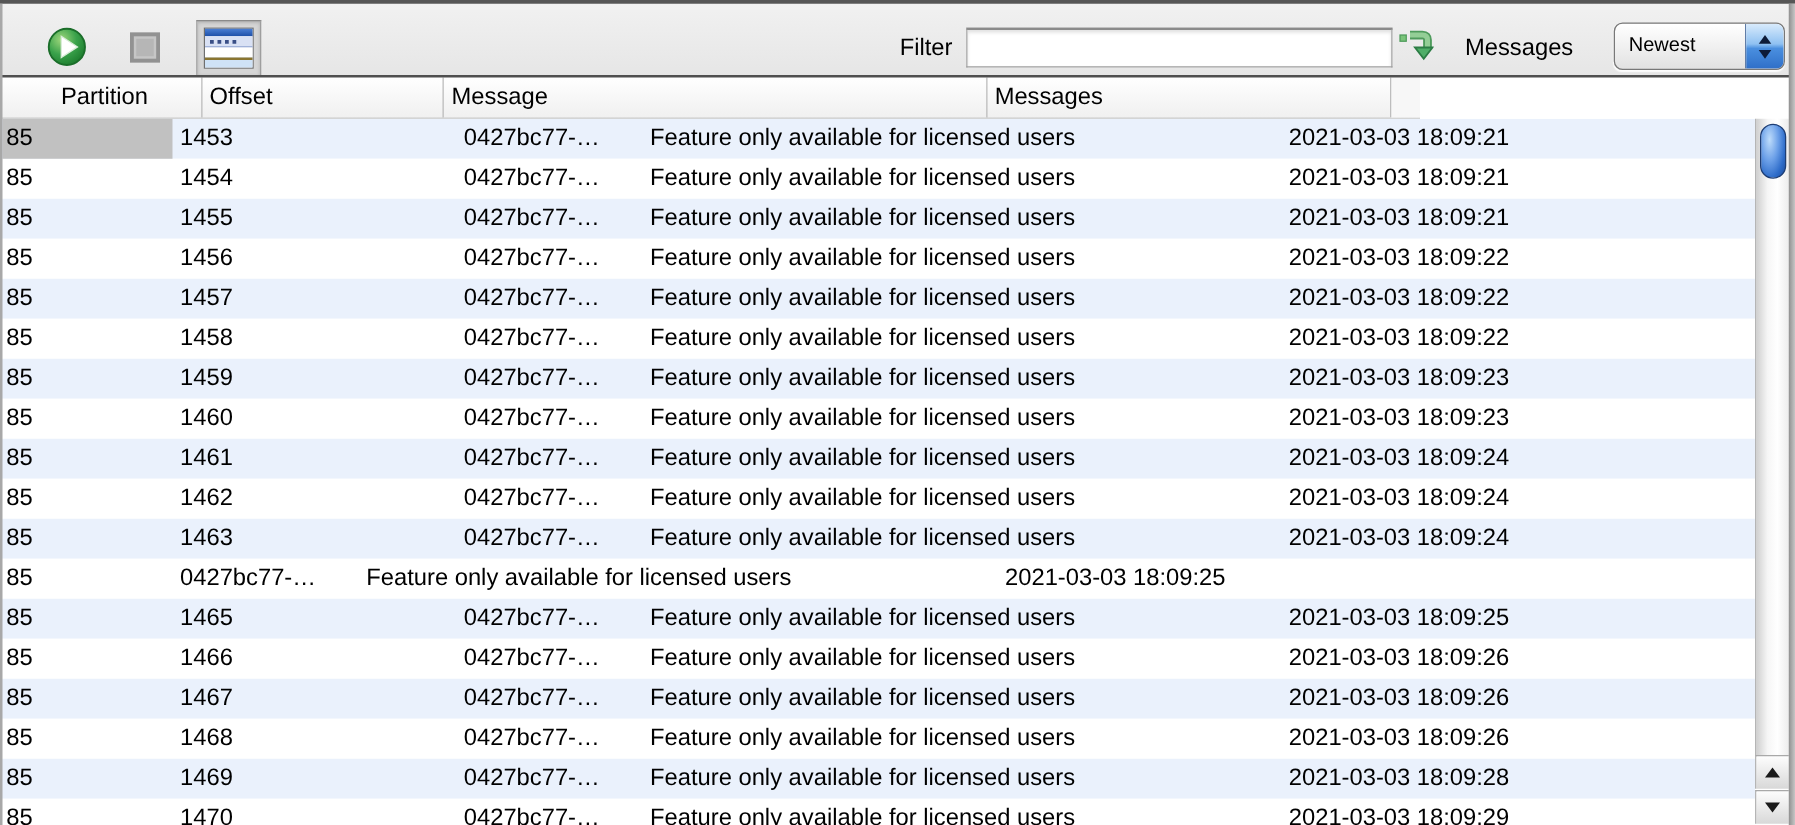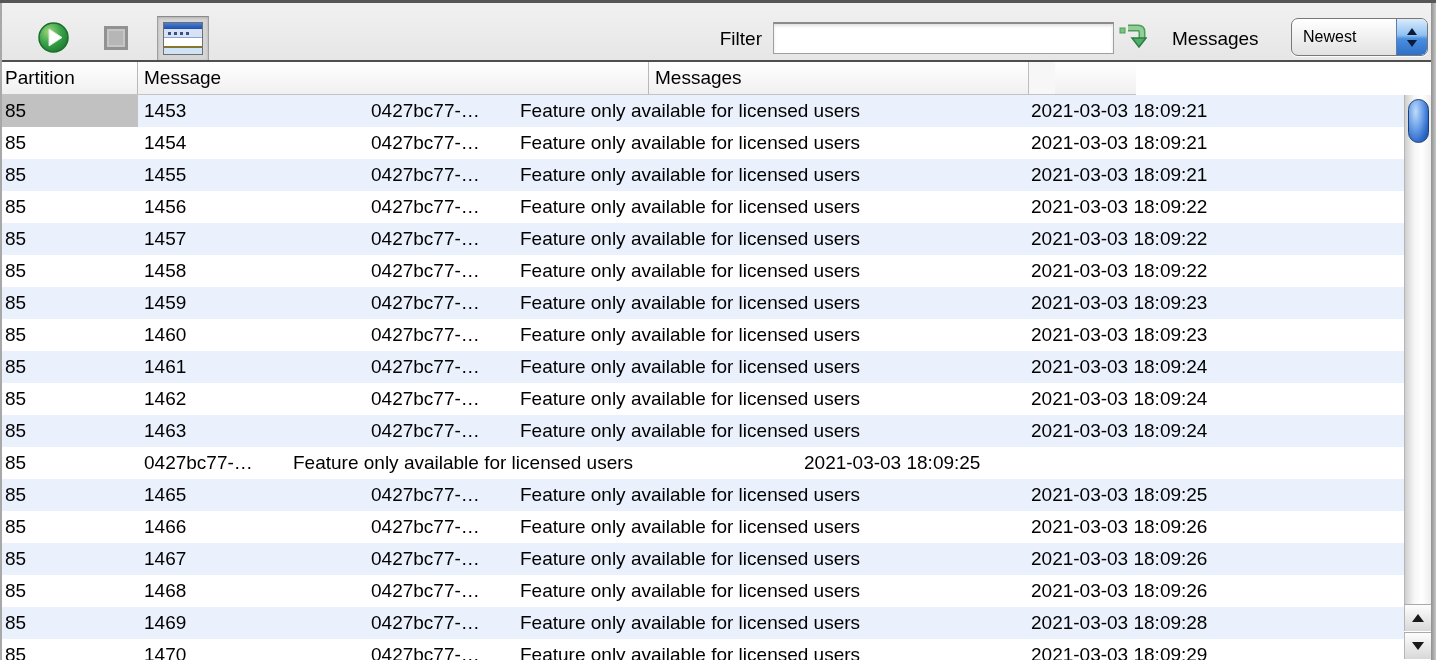--- a/index.html
+++ b/index.html
@@ -56,21 +56,21 @@
                background:linear-gradient(#d9ebfc 0%, #8fc1f2 45%, #4a8fdf 55%, #2f6fc8 100%);
                display:flex; flex-direction:column; align-items:center; justify-content:center; gap:5px; }
   .tri-up   { width:0; height:0; border-left:5px solid transparent; border-right:5px solid transparent;
               border-bottom:7px solid #0d1b38; }
   .tri-down { width:0; height:0; border-left:5px solid transparent; border-right:5px solid transparent;
               border-top:7px solid #0d1b38; }
 
   
   .thead { position:absolute; left:0; top:62px; width:1136px; height:33px;
            background:linear-gradient(#ffffff,#f0f0f0); border-bottom:1px solid #c3c3c3;
-           display:flex; font-size:19px; }
+           display:flex; font-size:19px;padding-left:44px; }
   .th { line-height:32px; border-right:1px solid #b9b9b9; padding-left:6px; overflow:hidden; white-space:nowrap; }
   .tbody { position:absolute; left:0; top:95px; width:1404px; height:565px; overflow:hidden; }
   .tr { display:flex; width:1404px; height:32px; background:#ffffff;align-items:flex-end; }
   .tr.alt { background:#eaf1fc; }
   .td { font-size:19px; line-height:32px; padding-left:6px; overflow:hidden; white-space:nowrap; }
   .td.selected { background:#c1c1c1; }
 
   .w-edge { width:2px; padding:0; }
   .w-part { width:136px; }
   .w-off  { width:227px; }
@@ -159,20 +159,21 @@
         <span class="tri-up"></span>
           <span class="tri-down"></span>
       </span>
     </div>
   </div>
   <div class="tb-divider"></div>
 
   <div class="thead">
     <div class="th w-edge"></div>
     <div class="th w-part">Partition</div>
+    <div class="th w-off">Offset</div>
     <div class="th w-msg">Message</div>
     <div class="th w-ts">Messages</div>
     <div class="th w-fill"></div>
   </div>
 
   <div class="tbody">
       <div class="tr alt">
       <div class="td w-edge"></div>
       <div class="td w-part selected">85</div>
       <div class="td w-off">1453</div>

